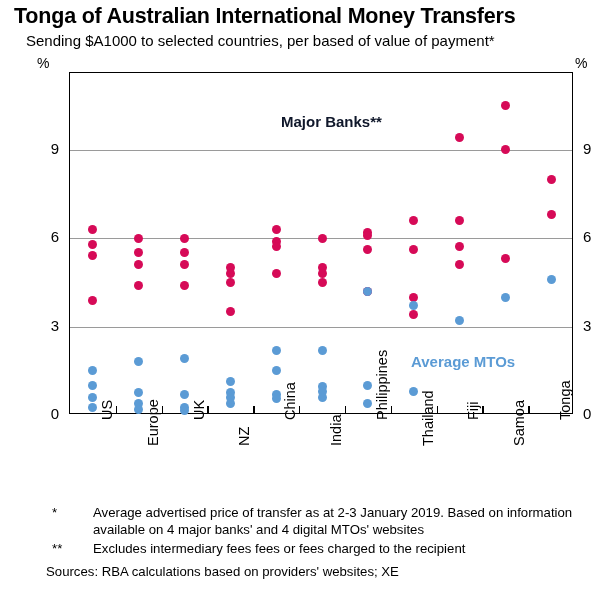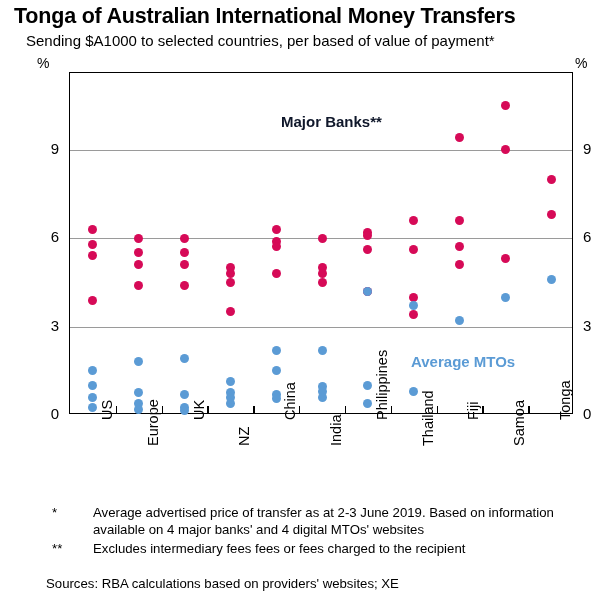--- a/index.html
+++ b/index.html
@@ -125,21 +125,21 @@
   }
   .note-text {
     display: block;
     margin-left: 93px;
     margin-right: 12px;
   }
   .sources {
     font-size: 13.2px;
     line-height: 16.5px;
     margin-left: 46px;
-    margin-top: 18px;
+    margin-top: 6px;
   }
 </style>
 </head>
 <body>
 
 <div id="root">
 
   <div class="title">Tonga of Australian International Money Transfers</div>
   <div class="subtitle">Sending $A1000 to selected countries, per based of value of payment*</div>
   <div class="unit-left">%</div>
@@ -230,21 +230,21 @@
       <div class="dot" title="Digital MTOs Thailand 3.7%" style="background: rgb(91, 155, 213); left: 343.636px; top: 232.914px;"></div>
       <div class="dot" title="Digital MTOs Thailand 0.8%" style="background: rgb(91, 155, 213); left: 343.636px; top: 318.414px;"></div>
       <div class="dot" title="Digital MTOs Fiji 3.2%" style="background: rgb(91, 155, 213); left: 389.455px; top: 247.655px;"></div>
       <div class="dot" title="Digital MTOs Samoa 4%" style="background: rgb(91, 155, 213); left: 435.273px; top: 224.069px;"></div>
       <div class="dot" title="Digital MTOs Tonga 4.6%" style="background: rgb(91, 155, 213); left: 481.091px; top: 206.379px;"></div>
     </div>
 
   <div class="notes">
     <div class="note-row">
       <span class="note-mark">*</span>
-      <span class="note-text">Average advertised price of transfer as at 2-3 June 2019. Based on information available on 4 major banks' and 4 digital MTOs' websites</span>
+      <span class="note-text">Average advertised price of transfer as at 2-3 January 2019. Based on information available on 4 major banks' and 4 digital MTOs' websites</span>
     </div>
     <div class="note-row">
       <span class="note-mark">**</span>
       <span class="note-text">Excludes intermediary fees fees or fees charged to the recipient</span>
     </div>
     <div class="sources">Sources:  RBA calculations based on providers' websites; XE</div>
   </div>
 
 <div class="ytick-label ytick-left" style="top: 406px; left: 33px; width: 26px; text-align: right; right: auto;">0</div>
     <div class="ytick-label ytick-right" style="top: 406px; left: 583px;">0</div>

